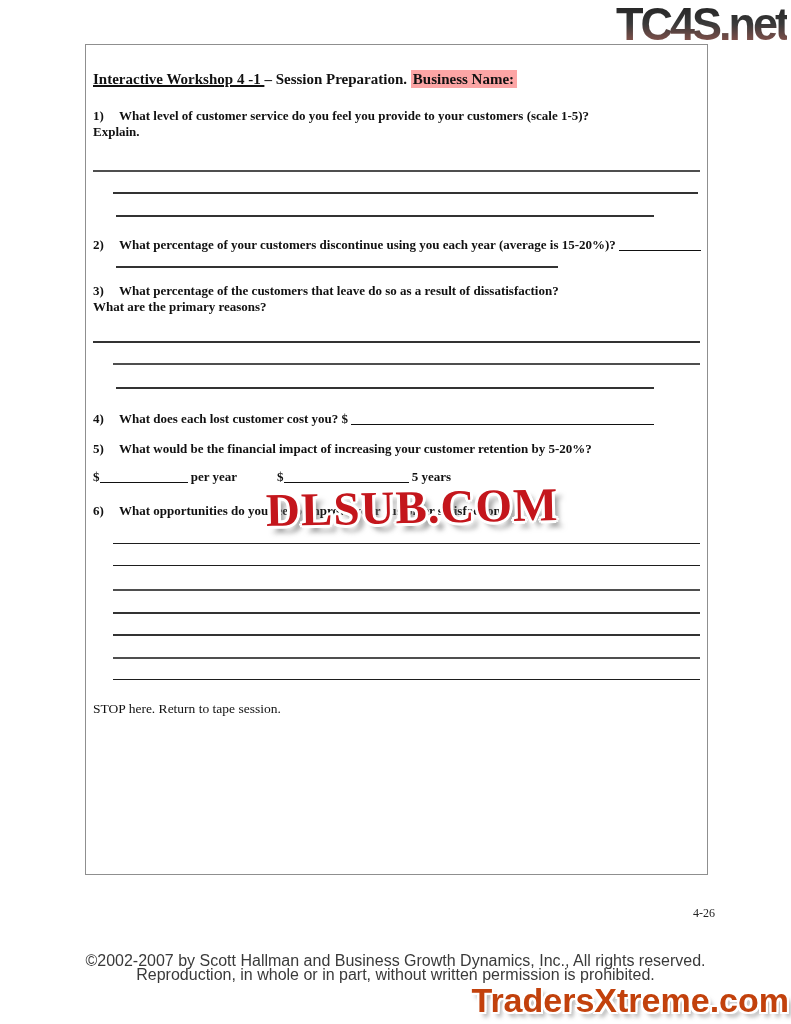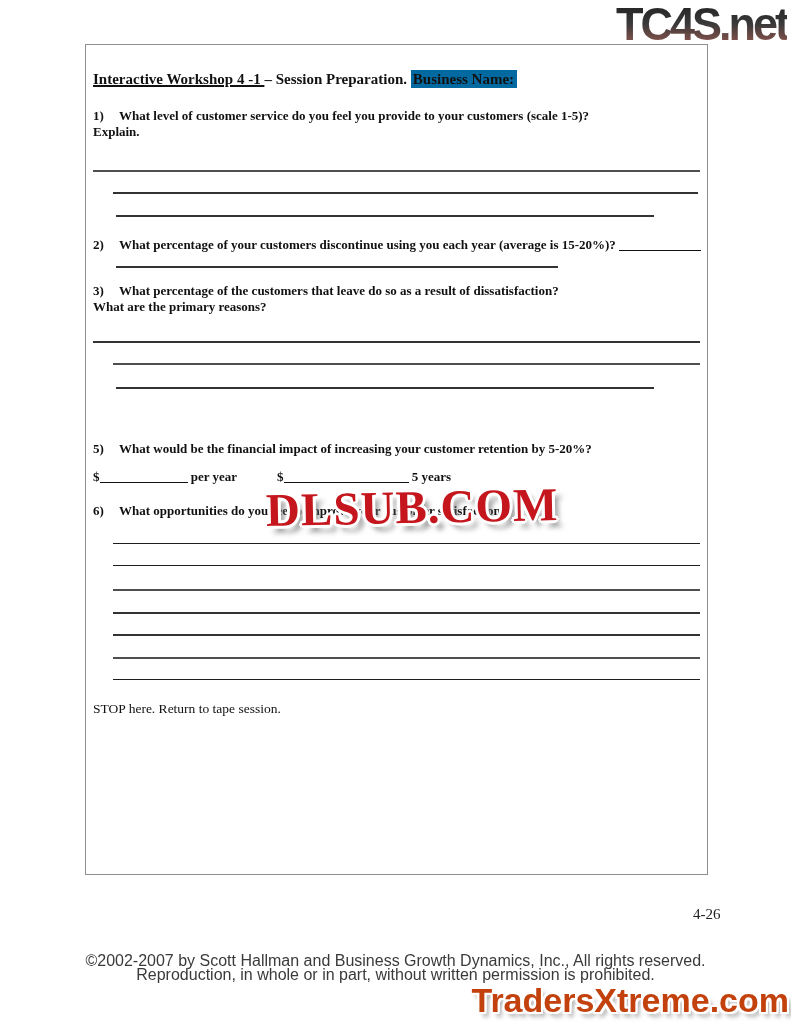--- a/index.html
+++ b/index.html
@@ -21,34 +21,34 @@
   
   .page-box{
     position:absolute;left:85px;top:44px;width:621px;height:829px;
     border:1px solid #8f8f8f;background:#fff;
   }
   .abs{position:absolute;}
   .q{font-weight:bold;font-size:13px;line-height:15.5px;white-space:nowrap;}
   .qnum{display:inline-block;width:26px;}
   .title{font-weight:bold;font-size:15px;white-space:nowrap;}
   .t-underline{text-decoration:underline;text-decoration-thickness:1.5px;}
-  .t-highlight{background:#0369a1;padding:1px 3px 1px 2px;}
+  .t-highlight{background:#fca5a5;padding:1px 3px 1px 2px;}
   
   .ln{position:absolute;height:0;border-top:1.6px solid #1e1e1e;}
   .ln.thick{border-top:2.6px solid #4f4f4f;}
   .ln.med{border-top:2px solid #333;}
   .blank{display:inline-block;height:13px;border-bottom:1.6px solid #111;margin-bottom:-2px;}
   .bq2{width:82px;}
   .bq4{width:303px;}
   .bpy{width:88px;}
   .b5y{width:125px;}
   .gap2nd{margin-left:40px;}
   .stop{font-weight:normal;font-size:13.5px;}
   
-  .pagenum{position:absolute;left:693px;top:906px;font-size:15px;color:#222;}
+  .pagenum{position:absolute;left:693px;top:906px;font-size:12px;color:#222;}
   .copyright{
     position:absolute;left:0;top:948px;width:791px;text-align:center;
     font-family:"Liberation Sans", sans-serif;font-size:16px;line-height:14px;color:#3a3a3a;margin-top:6px;
   }
   
   .dlsub{
     position:absolute;left:266px;top:482px;z-index:10;
     font-family:"Liberation Serif", serif;font-weight:bold;
     font-size:47px;line-height:50px;letter-spacing:1px;
     color:#c4161c;transform:rotate(-1.2deg);
@@ -94,20 +94,23 @@
   <div class="ln med" style="left:30px;top:221px;width:442px;"></div>
 
   <div class="abs q" style="left:7px;top:238px;">
     <div><span class="qnum">3)</span><span>What percentage of the customers that leave do so as a result of dissatisfaction?</span></div>
     <div>What are the primary reasons?</div>
   </div>
   <div class="ln med" style="left:7px;top:296px;width:607px;"></div>
   <div class="ln thick" style="left:27px;top:318px;width:587px;"></div>
   <div class="ln med" style="left:30px;top:342px;width:538px;"></div>
 
+  <div class="abs q" style="left:7px;top:366px;">
+    <span class="qnum">4)</span><span>What does each lost customer cost you? $</span> <span class="blank bq4"></span>
+  </div>
 
   <div class="abs q" style="left:7px;top:396px;">
     <span class="qnum">5)</span><span>What would be the financial impact of increasing your customer retention by 5-20%?</span>
   </div>
 
   <div class="abs q" style="left:7px;top:424px;">
     <span>$</span><span class="blank bpy"></span> <span>per year</span><span class="gap2nd">$</span><span class="blank b5y"></span> <span>5 years</span>
   </div>
 
   <div class="abs q" style="left:7px;top:458px;">

